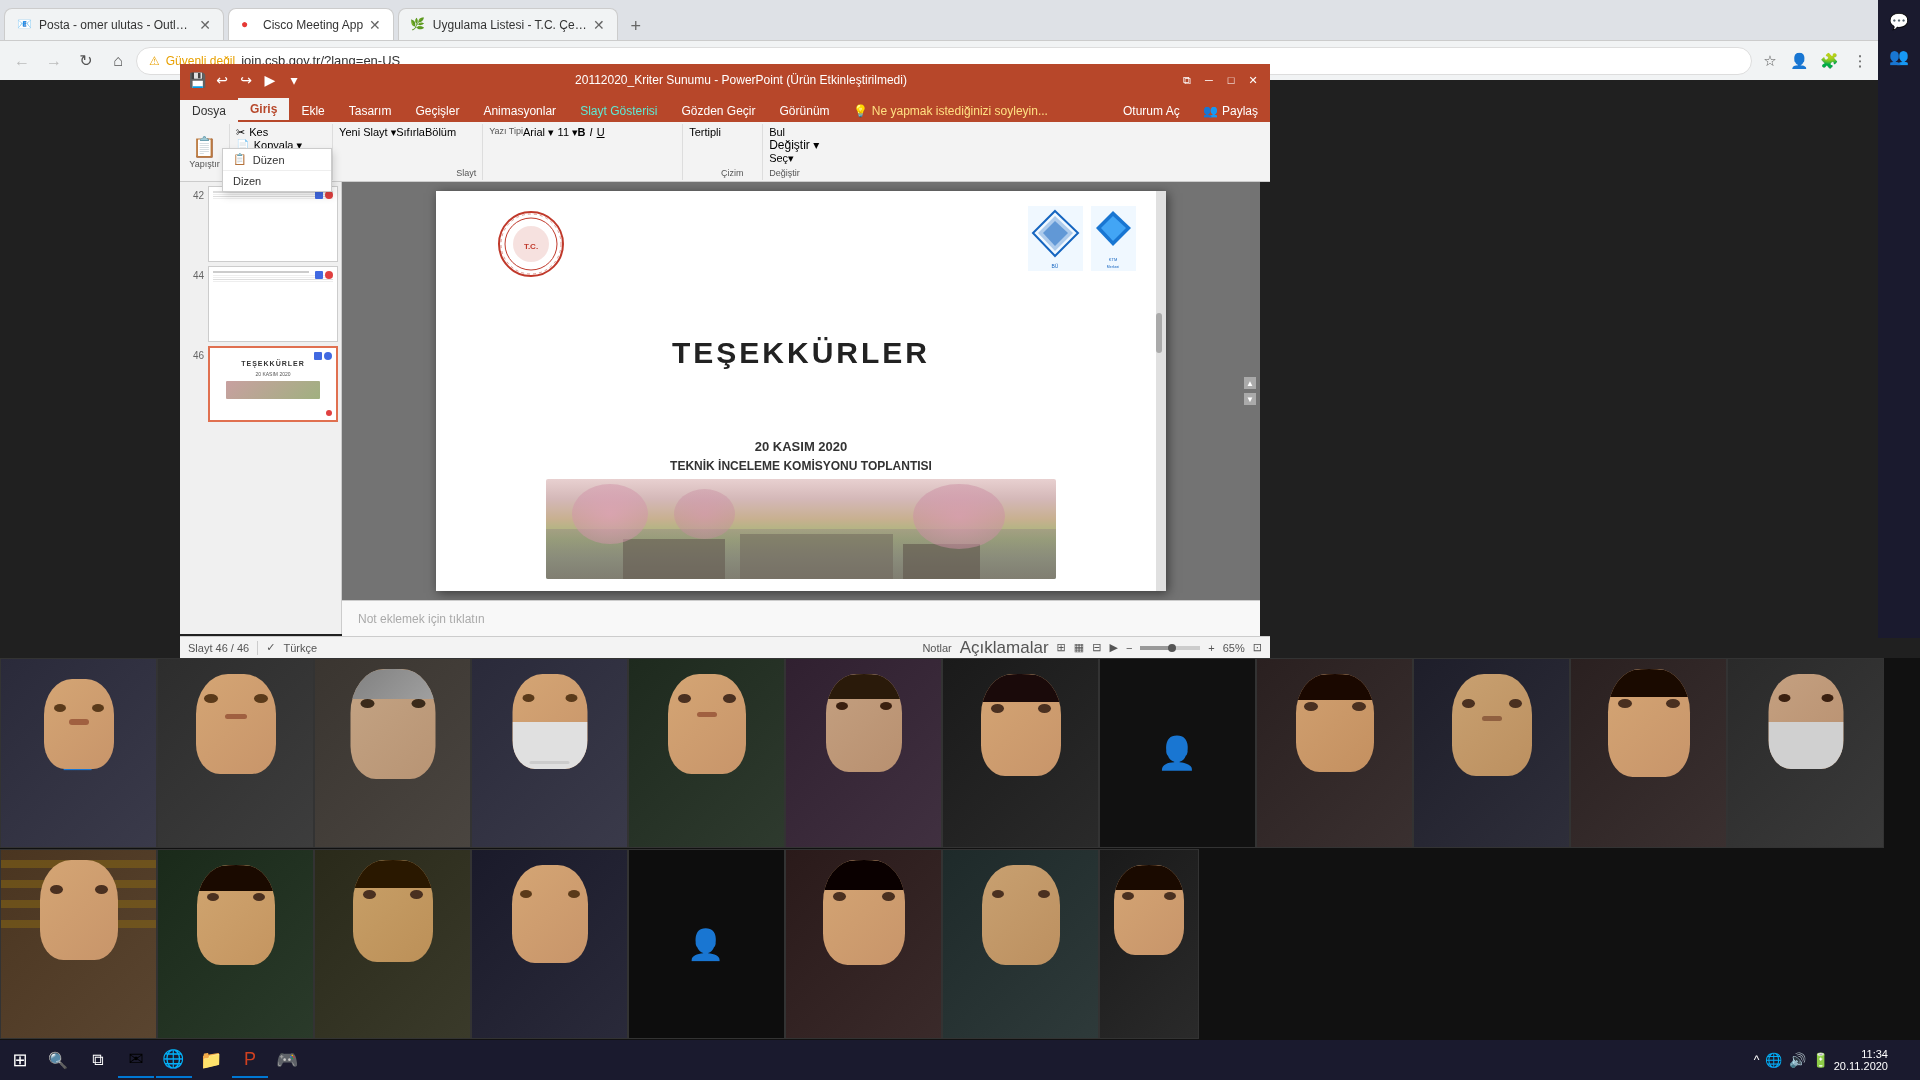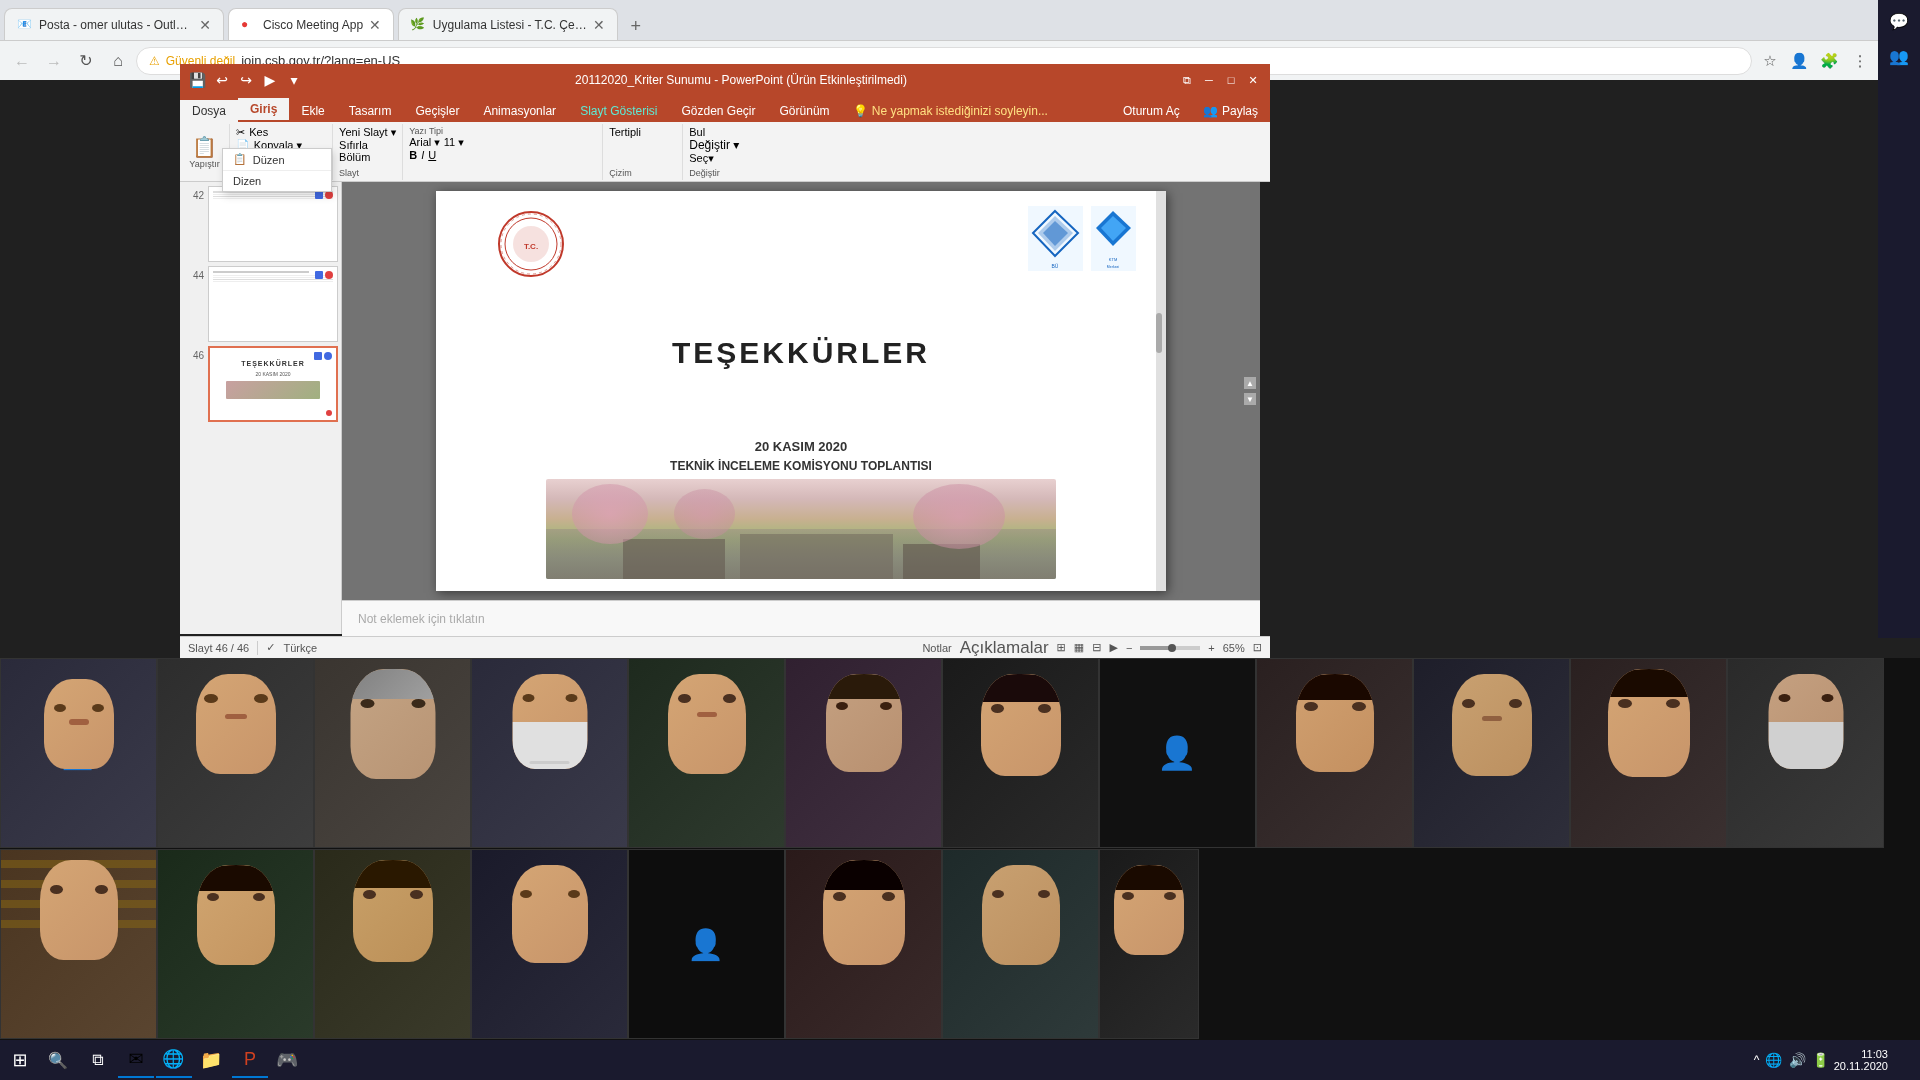--- a/index.html
+++ b/index.html
@@ -142,41 +142,41 @@
         <span>📄</span>
         <span>Kopyala ▾</span>
       </div>
     <div style="display:flex; align-items:center; gap:4px; cursor:pointer; font-size:11px;">
         <span>🖌</span>
         <span>Biçim Boyacısı</span>
       </div>
     <div style="font-size:9px; color:#555; margin-top:auto;">Yapıştır</div>
   </div>
 
-  <div style="display:flex; flex-direction:column; border-right:1px solid #ddd; padding:2px 6px; height:56px;">
+  <div style="display:flex; flex-direction:row; border-right:1px solid #ddd; padding:2px 6px; height:56px;">
     <div style="font-size:11px; cursor:pointer;">Yeni Slayt ▾</div>
     <div style="font-size:11px; cursor:pointer;">Sıfırla</div>
     <div style="font-size:11px; cursor:pointer;">Bölüm</div>
     <div style="font-size:9px; color:#555; margin-top:auto;">Slayt</div>
   </div>
 
-  <div style="display:flex; flex-direction:column; border-right:1px solid #ddd; padding:2px 6px; height:56px; overflow:hidden; min-width:200px;">
+  <div style="display:flex; flex-direction:row; border-right:1px solid #ddd; padding:2px 6px; height:56px; overflow:hidden; min-width:200px;">
     <div style="font-size:9px; color:#555;">Yazı Tipi</div>
     <div style="display:flex; gap:4px; font-size:11px;">
       <div style="cursor:pointer;">Arial ▾</div>
       <div style="cursor:pointer;">11 ▾</div>
     </div>
     <div style="display:flex; gap:4px; font-size:11px;">
       <div style="font-weight:bold; cursor:pointer;">B</div>
       <div style="font-style:italic; cursor:pointer;">I</div>
       <div style="text-decoration:underline; cursor:pointer;">U</div>
     </div>
   </div>
 
-  <div style="display:flex; flex-direction:column; border-right:1px solid #ddd; padding:2px 6px; height:56px; min-width:80px;">
+  <div style="display:flex; border-right:1px solid #ddd; padding:2px 6px; height:56px; min-width:80px;">
     <div style="font-size:11px; cursor:pointer;">Tertipli</div>
     <div style="font-size:9px; color:#555; margin-top:auto;">Çizim</div>
   </div>
   <div style="display:flex; flex-direction:column; padding:2px 6px; height:56px; min-width:60px;">
     <div style="font-size:11px; cursor:pointer;">Bul</div>
     <div style="font-size:12px; cursor:pointer;">Değiştir ▾</div>
     <div style="font-size:11px; cursor:pointer;">Seç▾</div>
     <div style="font-size:9px; color:#555; margin-top:auto;">Değiştir</div>
   </div>
 </div>
@@ -578,21 +578,21 @@
 
   <div class="taskbar-right">
 
     <div style="display:flex;align-items:center;gap:6px;">
       <span style="color:#fff;font-size:12px;cursor:pointer;">^</span>
       <span style="color:#fff;font-size:14px;">🌐</span>
       <span style="color:#fff;font-size:14px;">🔊</span>
       <span style="color:#fff;font-size:14px;">🔋</span>
     </div>
     <div class="taskbar-time">
-      <div>11:03</div>
+      <div>11:34</div>
       <div>20.11.2020</div>
     </div>
     <div style="width:20px;height:36px;cursor:pointer;"></div>
   </div>
 </div>
 
 <div style="position:absolute;top:0;right:0;width:42px;height:638px;background:#1a1a2e;display:flex;flex-direction:column;align-items:center;padding:8px 0;gap:8px;z-index:20;">
   <div style="color:#fff;font-size:16px;cursor:pointer;padding:4px;">💬</div>
   <div style="color:#fff;font-size:16px;cursor:pointer;padding:4px;">👥</div>
 </div>

